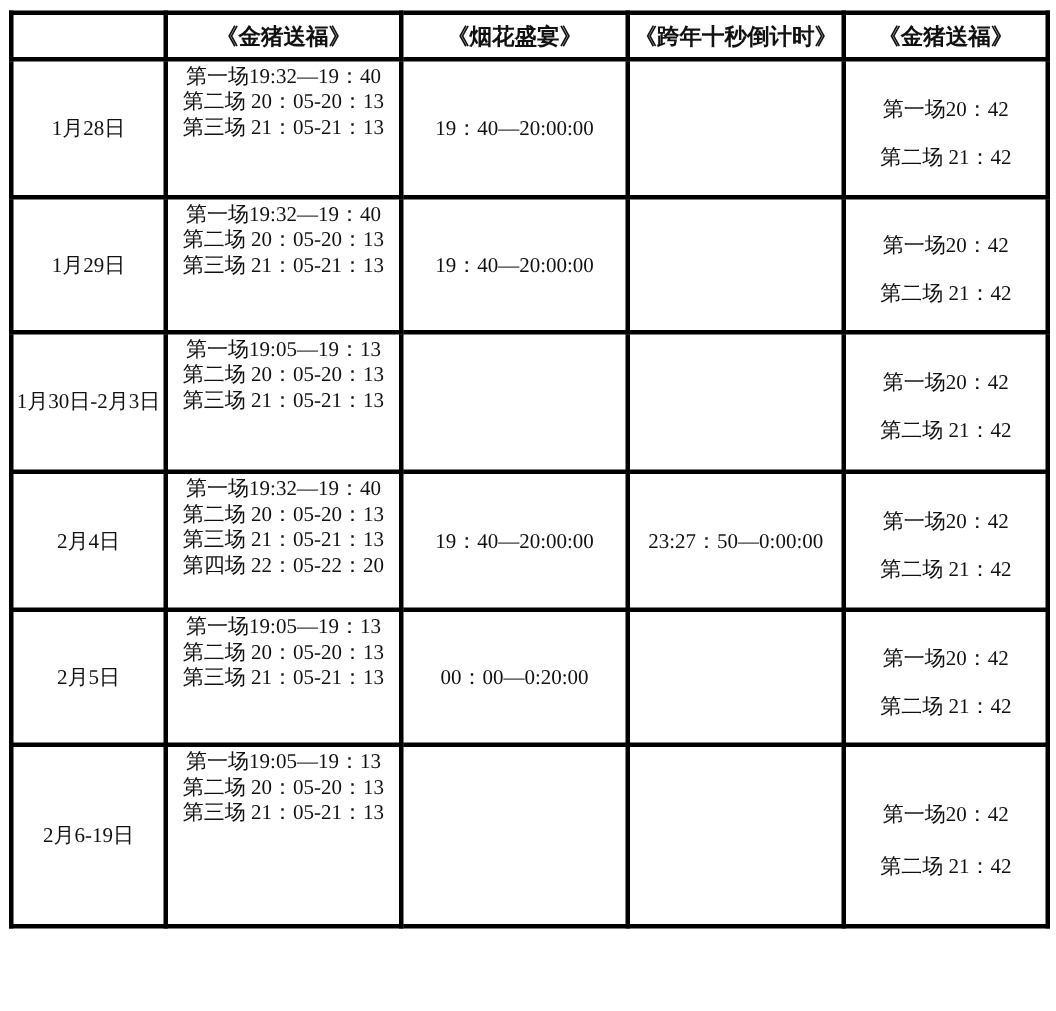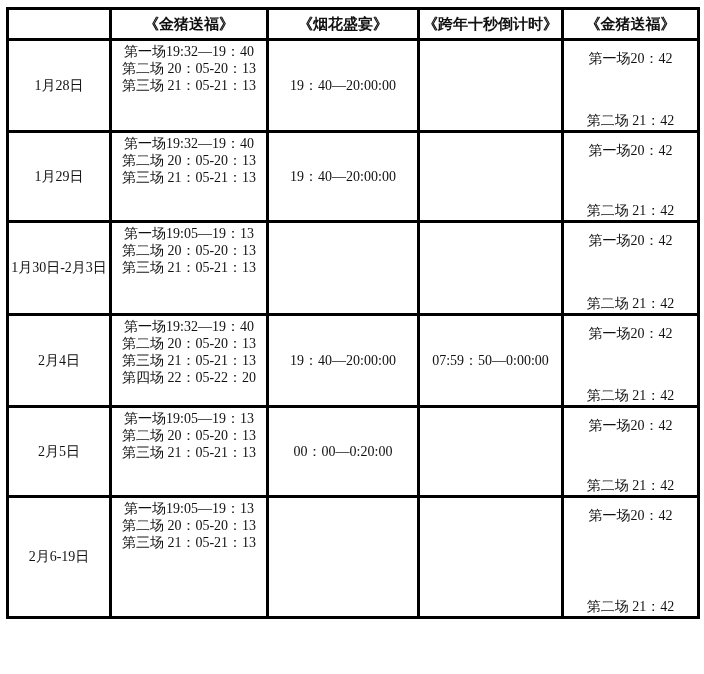--- a/index.html
+++ b/index.html
@@ -47,21 +47,21 @@
   td.date-cell { font-size: 14px; font-family: Liberation Serif, serif; }
 
   .lines {
     display: flex;
     flex-direction: column;
     justify-content: flex-start;
     align-items: center;
     width: 100%;
   }
   .lines.top-align {
-    justify-content: space-between;
+    justify-content: center;
     padding-top: 7px;
     row-gap: 15px;
   }
   .lines div { line-height: 17px; }
 
   tr.r0 { height: 92px; }  tr.r0 .lines { height: 86px; }
   tr.r1 { height: 90px; }  tr.r1 .lines { height: 84px; }
   tr.r2 { height: 93px; }  tr.r2 .lines { height: 87px; }
   tr.r3 { height: 92px; }  tr.r3 .lines { height: 86px; }
   tr.r4 { height: 90px; }  tr.r4 .lines { height: 84px; }
@@ -150,21 +150,21 @@
         <td class="date-cell">2月4日</td>
         <td>
           <div class="lines">
             <div>第一场19:32—19：40</div>
             <div>第二场 20：05-20：13</div>
             <div>第三场 21：05-21：13</div>
             <div>第四场 22：05-22：20</div>
           </div>
         </td>
         <td>19：40—20:00:00</td>
-        <td>07:59：50—0:00:00</td>
+        <td>23:27：50—0:00:00</td>
         <td>
           <div class="lines top-align">
             <div>第一场20：42</div>
             <div>第二场 21：42</div>
           </div>
         </td>
       </tr>
 
       <tr class="r4">
         <td class="date-cell">2月5日</td>

